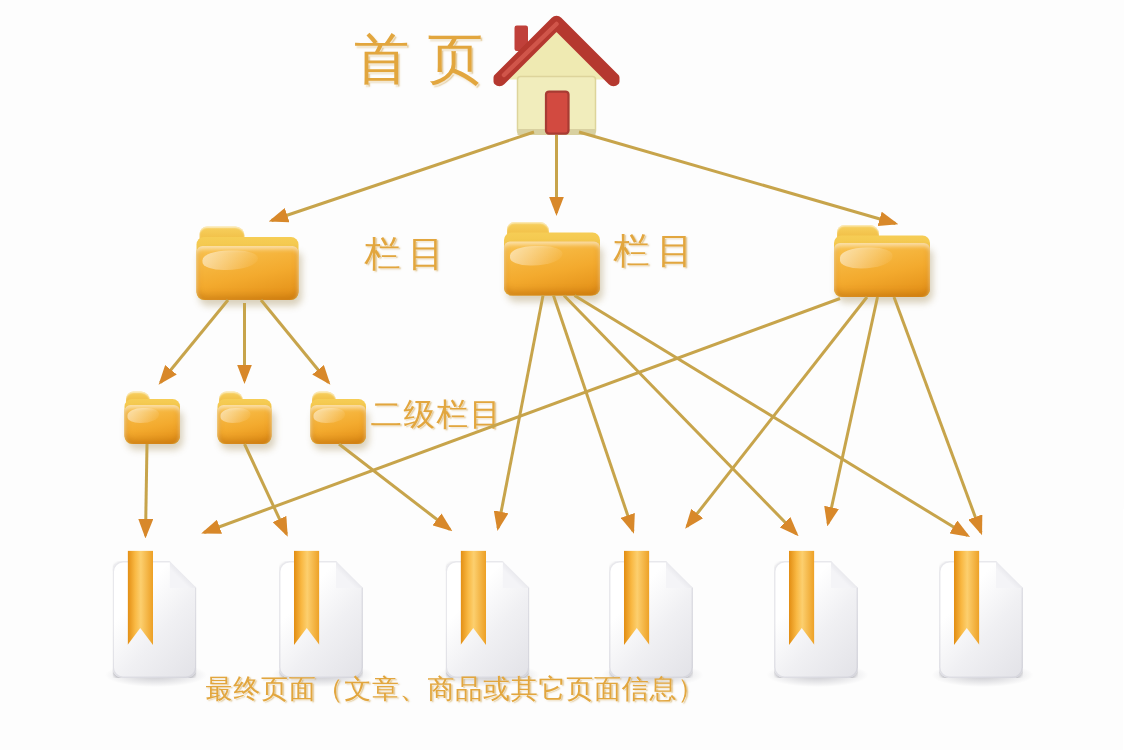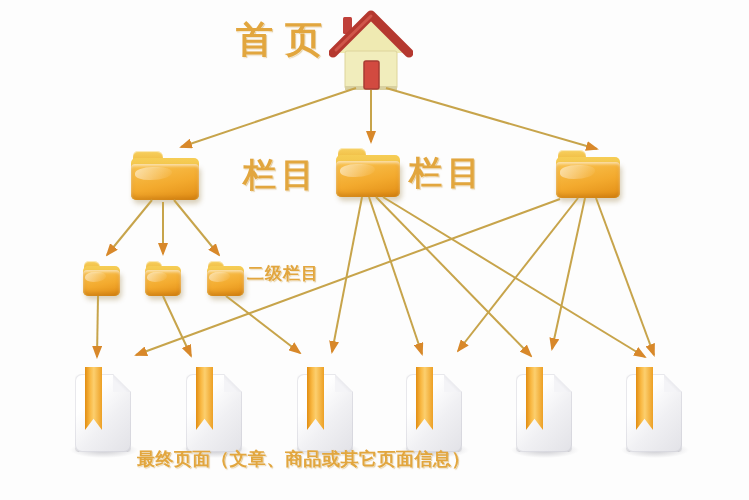--- a/index.html
+++ b/index.html
@@ -3,27 +3,27 @@
 <meta charset="utf-8">
 <style>
   html,body{margin:0;padding:0;background:#fff;}
   #stage{
     position:relative;width:749px;height:500px;overflow:hidden;
     font-family:"Liberation Sans","DejaVu Sans",sans-serif;
   }
   #edge-layer{position:absolute;left:0;top:0;width:749px;height:500px;z-index:5;pointer-events:none;}
   .node{position:absolute;z-index:1;}
   .gold{
-    position:absolute;z-index:2;font-weight:bold;color:var(--gold,#e2a63e);
+    position:absolute;z-index:2;font-weight:normal;color:var(--gold,#e2a63e);
     text-shadow:0 1px 0 rgba(255,255,255,.55),1px 1px 1px rgba(196,141,38,.5);
     white-space:nowrap;line-height:1.1;
   }
   .label-home{font-size:37px;letter-spacing:12px;}
-  .label-folder{font-size:33px;letter-spacing:5px;}
-  .label-sub{font-size:17px;letter-spacing:1px;}
+  .label-folder{font-size:24px;letter-spacing:5px;}
+  .label-sub{font-size:21px;letter-spacing:1px;}
   #caption{position:absolute;left:137px;top:450px;font-size:18px;letter-spacing:.5px;z-index:2;}
 
   
   .folder{position:absolute;}
   .folder .tab{
     position:absolute;left:3%;top:0;width:44%;height:28%;
     background:linear-gradient(#f7d05e,#eeb538);
     border-radius:5px 6px 0 0;box-shadow:inset 0 1px 1px rgba(255,255,255,.6);
   }
   .folder .back{

